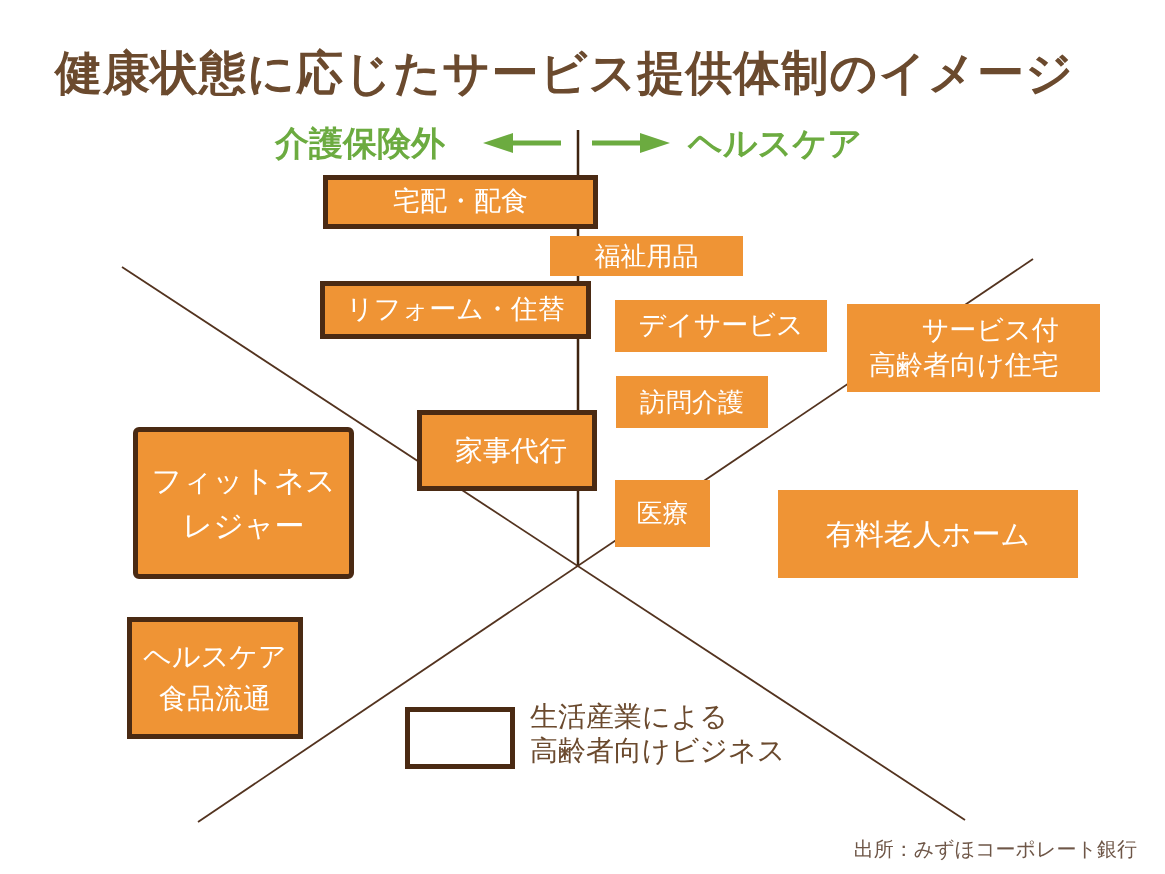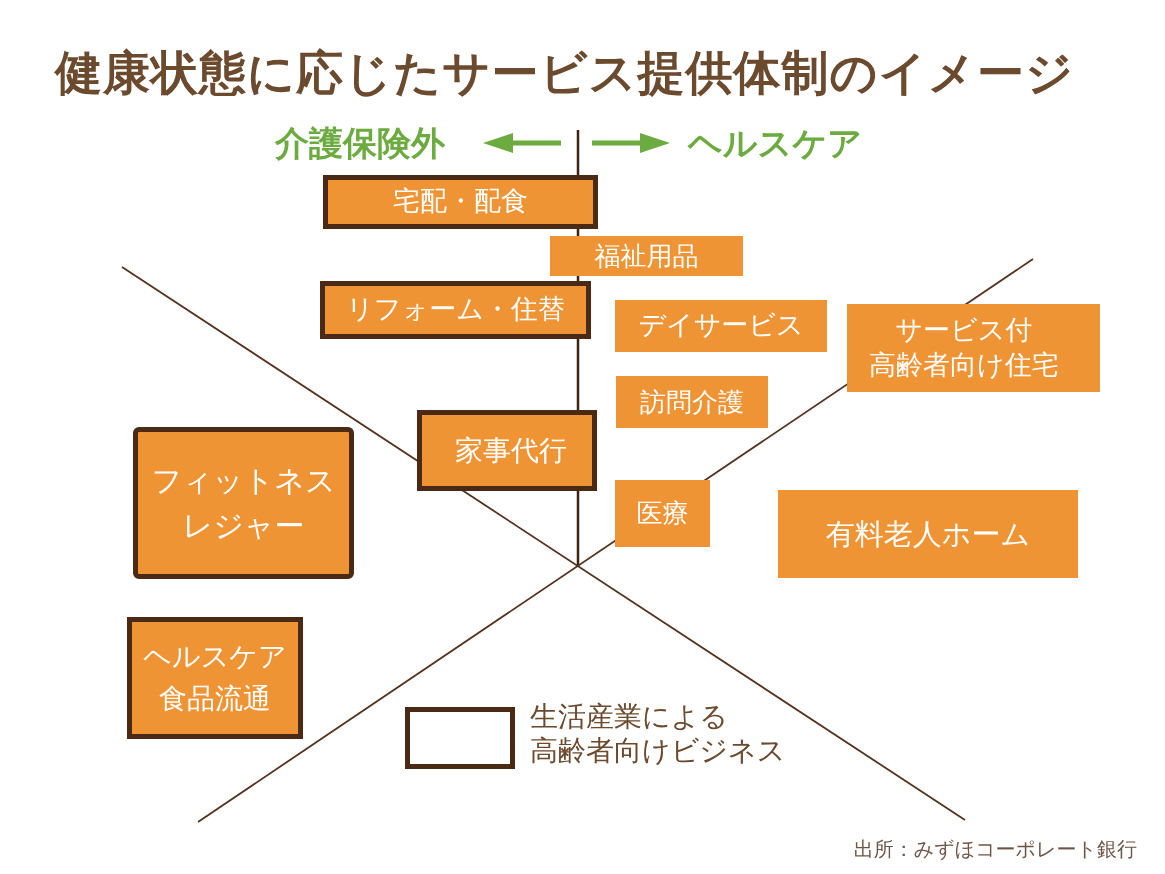--- a/index.html
+++ b/index.html
@@ -38,21 +38,21 @@
     background:var(--orange);color:#fff;
     display:flex;align-items:center;justify-content:center;
     text-align:center;white-space:pre-line;line-height:1.25;
   }
   .bordered{border:5px solid var(--box-border);}
   .pos-takuhai   {left:323px;top:163px;width:275px;height:54px;font-size:27px;}
   .pos-fukushi   {left:550px;top:224px;width:193px;height:40px;font-size:26px;}
   .pos-reform    {left:320px;top:269px;width:271px;height:58px;font-size:27px;}
   .pos-dayservice{left:615px;top:288px;width:212px;height:52px;font-size:27px;}
   .pos-senior    {left:847px;top:292px;width:253px;height:88px;font-size:27px;
-                  justify-content:flex-start;text-align:center;padding-left:22px;line-height:1.3;}
+                  justify-content:flex-start;text-align:right;padding-left:22px;line-height:1.3;}
   .pos-mimamori  {left:380px;top:330px;width:168px;height:58px;font-size:28px;}
   .pos-houmon    {left:616px;top:364px;width:152px;height:52px;font-size:26px;}
   .pos-kaji      {left:417px;top:398px;width:180px;height:81px;font-size:28px;padding-left:8px;}
   .pos-fitness   {left:133px;top:415px;width:221px;height:152px;font-size:30px;line-height:1.5;border-radius:6px;}
   .pos-iryo      {left:615px;top:468px;width:95px;height:67px;font-size:26px;}
   .pos-yuuryou   {left:778px;top:478px;width:300px;height:88px;font-size:29px;}
   .pos-healthcare{left:127px;top:605px;width:176px;height:122px;font-size:28px;line-height:1.5;}
   .legend-swatch{
     position:absolute;left:405px;top:695px;width:110px;height:62px;z-index:2;
     box-sizing:border-box;background:var(--white);border:5px solid var(--box-border);

